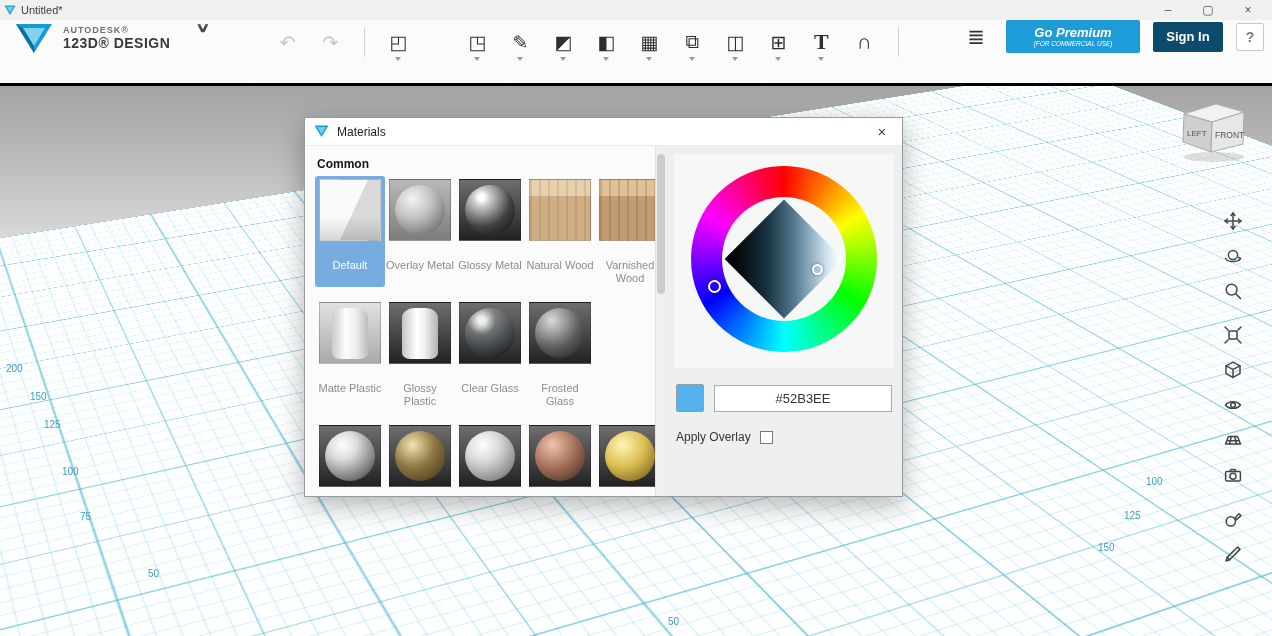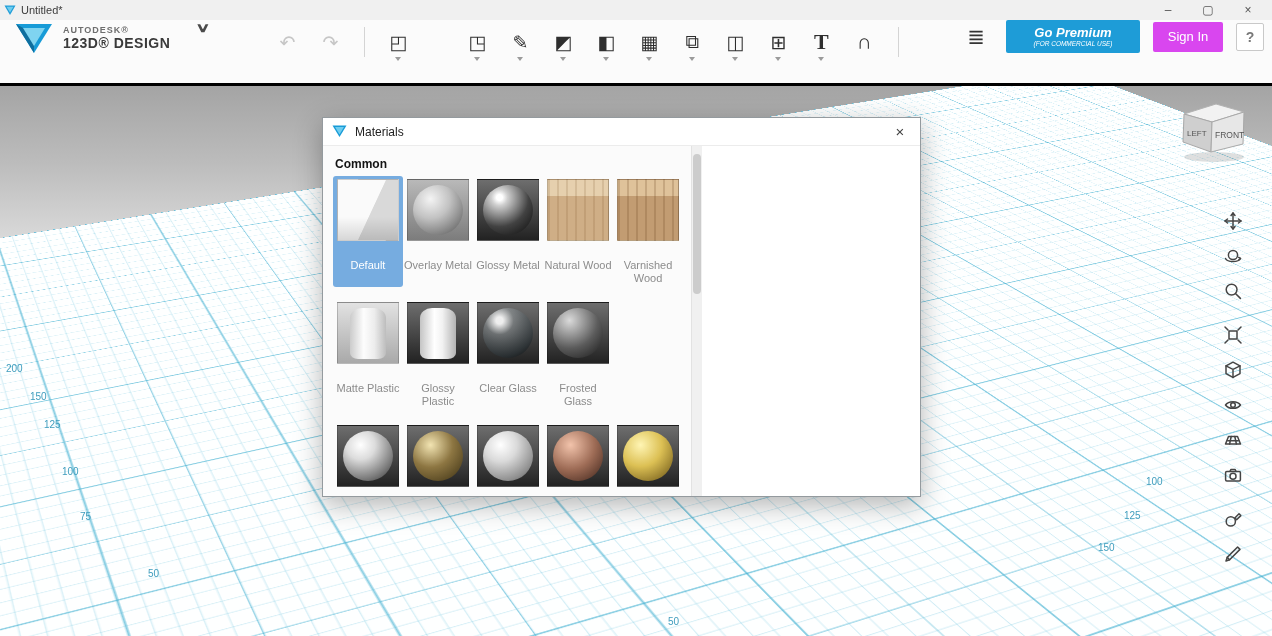--- a/index.html
+++ b/index.html
@@ -23,21 +23,21 @@
   .tool-btn .caret { position:absolute; bottom:3px; left:50%; margin-left:-3px; width:0; height:0; border-left:3px solid transparent; border-right:3px solid transparent; border-top:4px solid #9b9b9b; }
   .tool-btn.tool-text-icon { font-family:"Liberation Serif",serif; font-weight:bold; font-size:22px; }
   .tool-btn.tool-snap-icon { font-weight:bold; font-size:21px; }
   .tb-sep { width:1px; height:30px; background:#d4d4d4; margin:0 12px; }
   .tb-gap { width:36px; }
   .tb-right { margin-left:auto; display:flex; align-items:center; gap:13px; margin-right:8px; }
   .print-btn { font-size:21px; color:#333; background:none; border:none; cursor:pointer; width:34px; }
   .premium-btn { width:134px; height:33px; background:#1E9CD7; color:#fff; border:none; border-radius:2px; cursor:pointer; line-height:1.1; text-align:center;font-style:italic; }
   .premium-btn .p1 { font-size:13px; font-weight:bold; display:block; }
   .premium-btn .p2 { font-size:6.5px; display:block; }
-  .signin-btn { width:70px; height:30px; background:#d946ef; color:#fff; border:none; border-radius:2px; font-size:13px; font-weight:normal; cursor:pointer; }
+  .signin-btn { width:70px; height:30px; background:#0c4a6e; color:#fff; border:none; border-radius:2px; font-size:13px; font-weight:bold; cursor:pointer; }
   .help-btn { width:28px; height:28px; background:#fff; border:1px solid #c9c9c9; border-radius:2px; color:#787878; font-size:14px; font-weight:bold; cursor:pointer; }
 
   
   .canvas { position:absolute; top:86px; left:0; right:0; bottom:0; overflow:hidden;
     background:linear-gradient(180deg,#a4a4a4 0%,#bcbcbc 14%,#dedede 30%,#f6f6f6 46%,#ffffff 65%); }
   .grid-plane { position:absolute; left:-680px; top:-490px; width:2600px; height:1700px;
     transform-origin:50% 50%;
     transform:perspective(1500px) rotateX(60deg) rotateZ(-26deg);
     background-color:#feffff;
     background-image:
@@ -52,21 +52,21 @@
   .vtoolbar { position:absolute; right:26px; top:122px; display:flex; flex-direction:column; align-items:center; gap:9px; z-index:10; }
   .vtool-btn { width:26px; height:26px; background:none; border:none; cursor:pointer; display:flex; align-items:center; justify-content:center; }
   .vtool-btn svg { stroke:#454545; fill:none; stroke-width:1.5; stroke-linecap:round; stroke-linejoin:round; }
   .vtool-btn.group-break { margin-bottom:9px; }
 
   
   .viewcube { position:absolute; right:18px; top:8px; z-index:10; cursor:pointer; }
   .viewcube text { font-family:"Liberation Sans",sans-serif; fill:#555; }
 
   
-  .dialog { position:absolute; left:322px; top:117px; width:599px; height:380px; background:#fff; border:1px solid #949a9e; box-shadow:0 8px 26px rgba(0,0,0,.3); z-index:30; display:flex; flex-direction:column; }
+  .dialog { position:absolute; left:304px; top:117px; width:599px; height:380px; background:#fff; border:1px solid #949a9e; box-shadow:0 8px 26px rgba(0,0,0,.3); z-index:30; display:flex; flex-direction:column; }
   .dlg-header { height:28px; display:flex; align-items:center; padding:0 9px; gap:8px; border-bottom:1px solid #ececec; background:#fff; }
   .dlg-title { font-size:12px; color:#222; }
   .dlg-close { margin-left:auto; font-size:15px; color:#444; background:none; border:none; cursor:pointer; width:22px; }
   .dlg-body { flex:1; display:flex; overflow:hidden; }
 
   .mat-pane { width:368px; background:#fbfbfb; padding:6px 0 0 10px; overflow:hidden; }
   .mat-section-title { font-size:12px; font-weight:bold; color:#141414; margin:5px 0 5px 2px; }
   .mat-grid { display:flex; flex-wrap:wrap; width:352px; }
   .mat-item { width:70px; margin-bottom:12px; text-align:center; cursor:pointer; border-radius:3px; padding-top:3px; }
   .mat-item.selected { background:#76ACE0; }
@@ -371,14 +371,31 @@
           </div>
           <div class="mat-item">
             <div class="mat-thumb kind-sphere-gold sphere t-dark"></div>
             <div class="mat-label"></div>
           </div>
         </div>
       </div>
     <div class="mat-scrollbar">
       <div class="mat-scroll-thumb"></div>
     </div>
+    <div class="color-pane">
+      <div class="wheel-card">
+        <div class="hue-ring">
+          <div class="sv-diamond"></div>
+          <div class="picker-dot ring-dot"></div>
+          <div class="picker-dot sv-dot"></div>
+        </div>
+      </div>
+      <div class="swatch-row">
+        <div class="color-swatch" style="background: rgb(82, 179, 238);"></div>
+        <input class="hex-input" value="#52B3EE" style="">
+      </div>
+      <div class="overlay-row">
+        <span>Apply Overlay</span>
+        <div class="overlay-checkbox"></div>
+      </div>
+    </div>
   </div>
 </div>
 
 </body></html>

